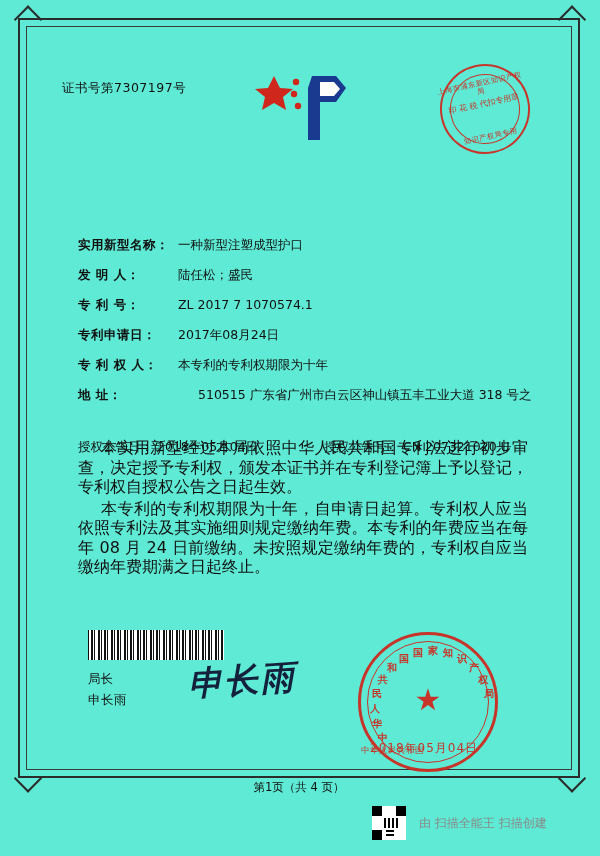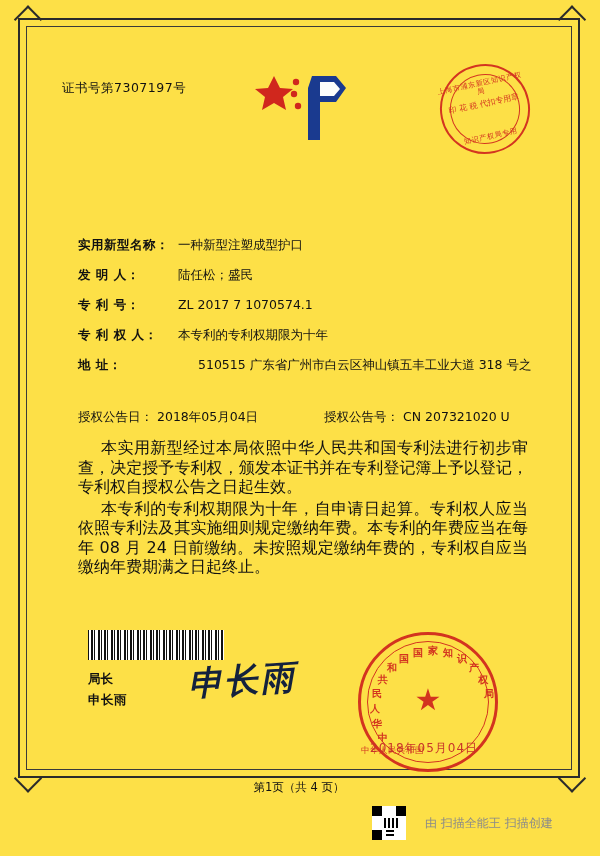--- a/index.html
+++ b/index.html
@@ -15,21 +15,21 @@
     position: relative;
     overflow: hidden;
   }
 
   
   .page {
     position: absolute;
     left: 0; top: 0;
     width: 600px;
     height: 856px;
-    background: #fde047;
+    background: #5eead4;
   }
 
   .border-outer {
     position: absolute;
     left: 18px; top: 18px;
     width: 562px; height: 760px;
     border: 2px solid #2b2b2b;
     box-sizing: border-box;
   }
   .border-inner {
@@ -189,21 +189,20 @@
     );
   }
 
   
   .sig-labels {
     position: absolute;
     left: 48px; top: 628px;
     font-size: 12.5px;
     line-height: 21px;
     color: #111;
-    font-weight: bold;
   }
   .sig-labels .l2 { letter-spacing: .5px; }
   .signature {
     position: absolute;
     left: 148px; top: 618px;
     font-family: "DejaVu Serif", "Liberation Serif", serif;
     font-size: 34px;
     font-style: italic;
     font-weight: bold;
     color: #14213d;
@@ -273,21 +272,21 @@
     font-size: 11.5px;
     color: #111;
   }
 
   
   .scan-bar {
     position: absolute;
     left: 372px; top: 806px;
     display: flex;
     align-items: center;
-    gap: 19px;
+    gap: 13px;
     color: #8a8a8a;
     font-size: 12px;
   }
   .qr {
     width: 34px; height: 34px;
     background:
       linear-gradient(#000 0 0) 0 0/10px 10px no-repeat,
       linear-gradient(#fff 0 0) 2px 2px/6px 6px no-repeat,
       linear-gradient(#000 0 0) 3.5px 3.5px/3px 3px no-repeat,
       linear-gradient(#000 0 0) 24px 0/10px 10px no-repeat,
@@ -350,20 +349,24 @@
       <div class="row">
         <span class="lbl">发 明 人：</span>
         <span class="val">陆任松；盛民</span>
       </div>
 
       <div class="row">
         <span class="lbl">专 利 号：</span>
         <span class="val">ZL 2017 7 1070574.1</span>
       </div>
 
+      <div class="row">
+        <span class="lbl">专利申请日：</span>
+        <span class="val">2017年08月24日</span>
+      </div>
 
       <div class="row">
         <span class="lbl">专 利 权 人：</span>
         <span class="val">本专利的专利权期限为十年</span>
       </div>
 
       <div class="row">
         <span class="lbl">地 址：</span>
         <span class="val addr">510515  广东省广州市白云区神山镇五丰工业大道 318 号之</span>
       </div>

